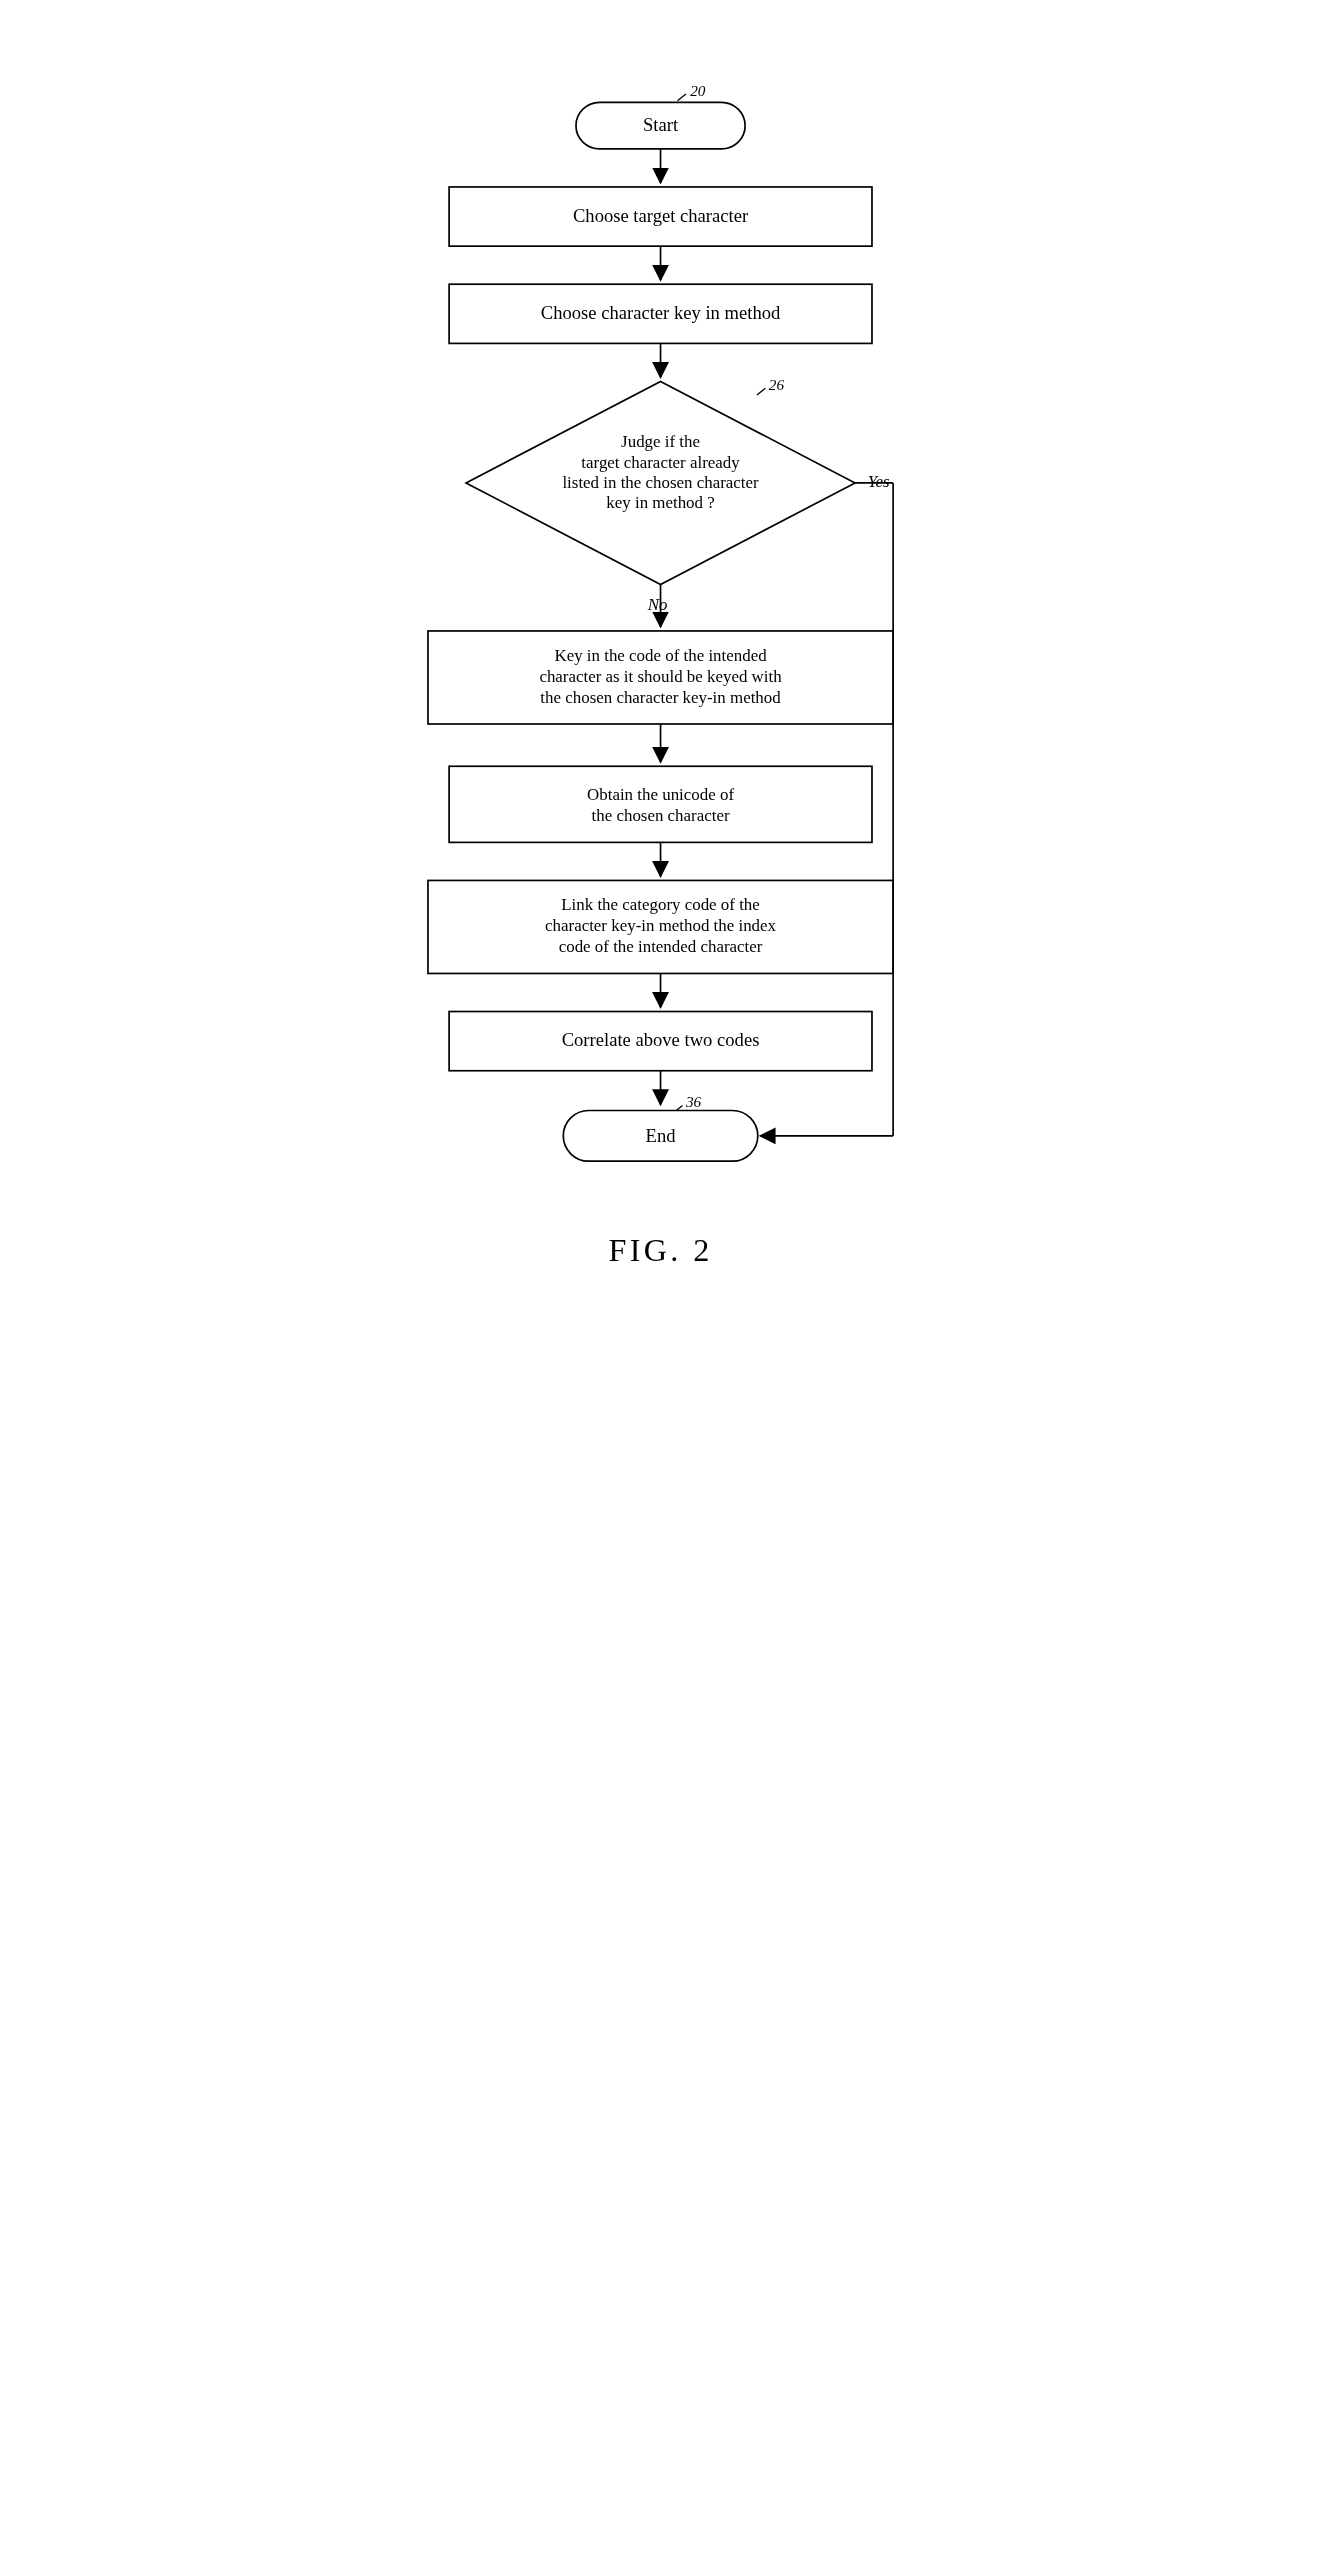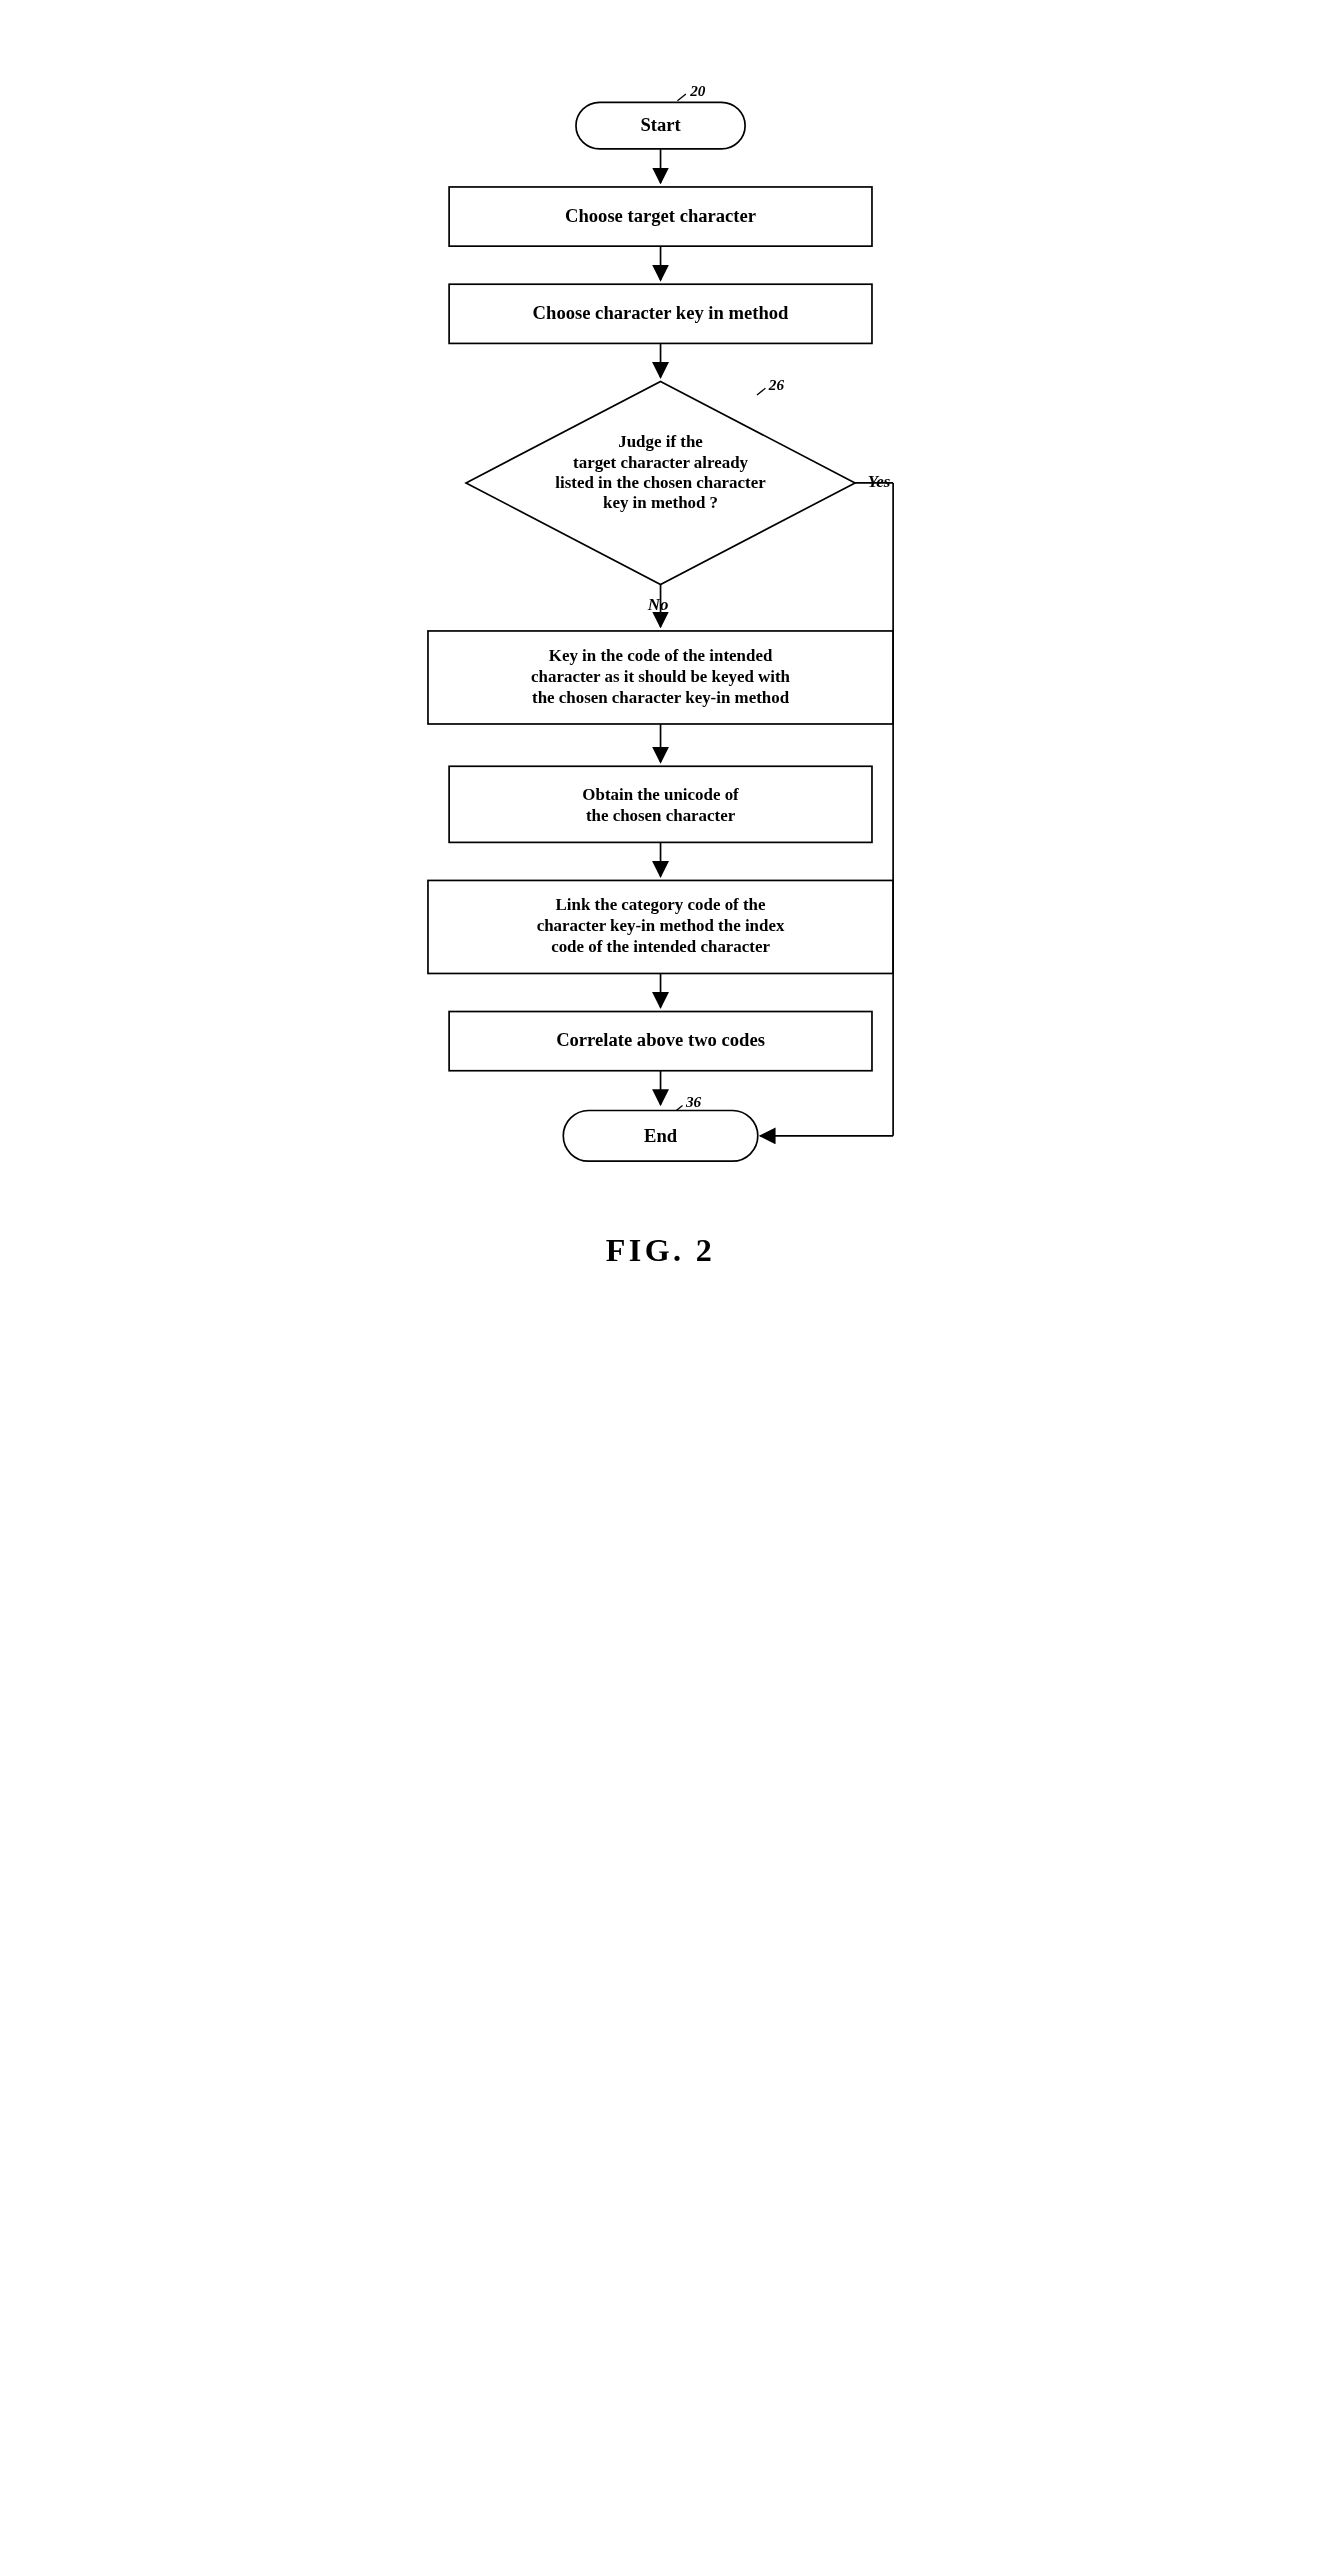--- a/index.html
+++ b/index.html
@@ -13,21 +13,20 @@
       padding: 17px;
     }
     .page {
       width: 669px;
       background: #fff;
       position: relative;
       padding: 34px 17px 51px 17px;
       display: flex;
       flex-direction: column;
       align-items: center;
-      font-weight: bold;
     }
     .flowchart {
       display: flex;
       flex-direction: column;
       align-items: center;
       width: 100%;
       position: relative;
     }
   </style>
 </head>

